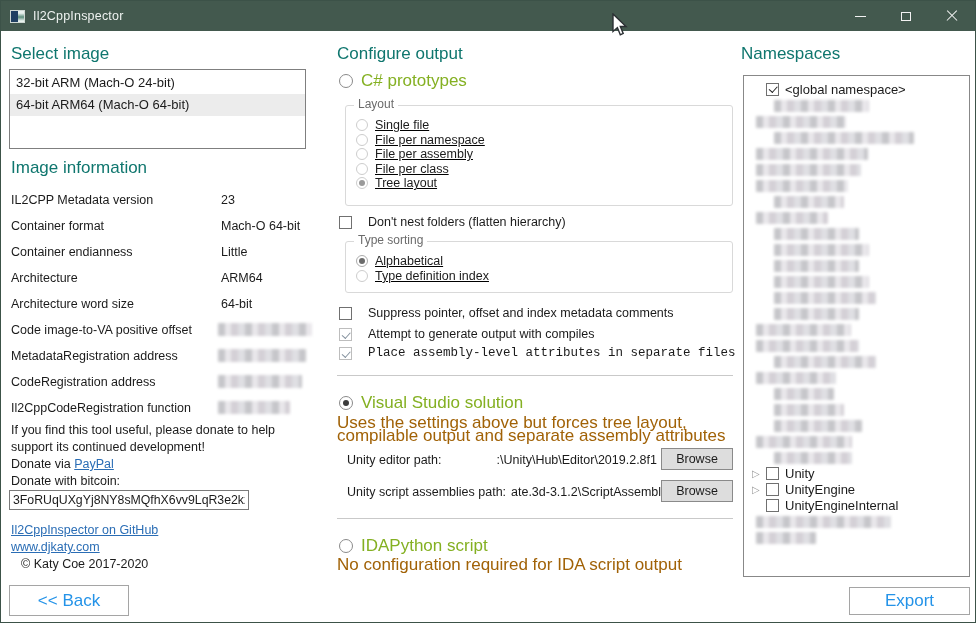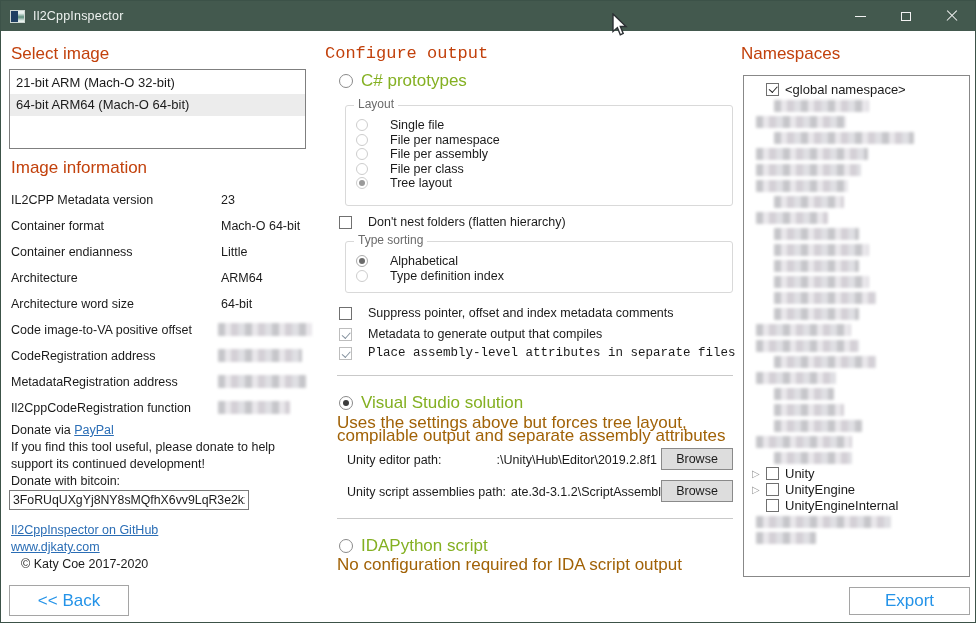--- a/index.html
+++ b/index.html
@@ -14,21 +14,21 @@
   .win-title { color:#eef2f0; font-size:12.5px; margin-left:8px; letter-spacing:.2px; }
   .win-controls { position:absolute; right:0; top:0; height:30px; display:flex; }
   .win-btn { width:46px; height:30px; display:flex; align-items:center; justify-content:center; cursor:default; }
   .glyph-min { width:11px; height:1px; background:#f2f2f2; }
   .glyph-max { width:10px; height:9px; border:1px solid #f2f2f2; }
   .glyph-close { position:relative; width:12px; height:12px; }
   .glyph-close::before,.glyph-close::after { content:""; position:absolute; left:-1px; top:5px; width:14px; height:1.4px; background:#f2f2f2; }
   .glyph-close::before { transform:rotate(45deg); }
   .glyph-close::after { transform:rotate(-45deg); }
   
-  .h1 { position:absolute; font-size:17px; color:#c2410c; white-space:nowrap; }
+  .h1 { position:absolute; font-size:17px; color:#0f766e; white-space:nowrap; }
   .green-h { font-size:17px; color:#84b022; white-space:nowrap; }
   .blurbar { height:13px; border-radius:1px;
      background:repeating-linear-gradient(90deg,#c6c6ca 0 7px,#e9e7eb 7px 13px,#d4d0d6 13px 20px,#dfdfe3 20px 27px);
      filter:blur(1.7px); }
   
   .radio { display:inline-block; width:13px; height:13px; border:1px solid #8a8a8a; border-radius:50%; background:#fff; position:relative; flex:none; }
   .radio.sel::after { content:""; position:absolute; left:2.5px; top:2.5px; width:6px; height:6px; border-radius:50%; background:#3b3b3b; }
   .radio.dim { border-color:#cdcdcd; }
   .radio.dim.sel::after { background:#9a9a9a; }
   .radio.semi { border-color:#ababab; }
@@ -54,21 +54,21 @@
   .btc-input { position:absolute; left:8px; top:489px; width:240px; height:20px; border:1px solid #7a7a7a; font-size:12.3px;
                font-family:"Liberation Sans",sans-serif; color:#1b1b1b; padding:0 3px; }
   .links { position:absolute; left:10px; top:521px; font-size:12.5px; line-height:17px; }
   .copyright { color:#1b1b1b;text-align:center; }
   
   .radio-head { position:absolute; display:flex; align-items:center; gap:8px; }
   .radio-head .radio { width:14px; height:14px; }
   .groupbox { position:absolute; border:1px solid #d9d9d9; border-radius:3px; }
   .gb-legend { position:absolute; top:-9px; left:8px; background:#fff; padding:0 4px; font-size:12px; color:#6b6b6b; }
   .radio-col { position:absolute; left:10px; top:12px; }
-  .radio-row { display:flex; align-items:center; gap:22px; height:14.5px; }
+  .radio-row { display:flex; align-items:center; gap:7px; height:14.5px;text-decoration:underline; }
   .radio-row .radio { width:12px; height:12px; }
   .radio-row .radio.sel::after { left:2px; top:2px; }
   .radio-label { font-size:12.5px; color:#1b1b1b; white-space:nowrap; }
   .cb-row { position:absolute; display:flex; align-items:flex-start; gap:16px; }
   .cb-label { font-size:12.5px; color:#1b1b1b; white-space:nowrap; margin-top:-1px; }
   .sep { position:absolute; height:1px; background:#c9c9c9; }
   .path-label { position:absolute; font-size:12.5px; color:#1b1b1b; white-space:nowrap; }
   .path-value { position:absolute; font-size:12.5px; color:#1b1b1b; white-space:nowrap; text-align:right; }
   .browse-btn { position:absolute; width:72px; height:22px; background:#ddd; border:1px solid #8a8a8a; font-size:12.5px;
                 color:#1b1b1b; display:flex; align-items:center; justify-content:center; font-family:"Liberation Sans",sans-serif; cursor:pointer; }
@@ -102,21 +102,21 @@
           <span class="glyph-max"></span>
         </div>
       <div class="win-btn">
           <span class="glyph-close"></span>
         </div>
     </div>
   </div>
 
   <div class="h1" style="left:10px; top:43px;">Select image</div>
   <div class="listbox" id="image-list">
-      <div class="lb-item">21-bit ARM (Mach-O 32-bit)</div>
+      <div class="lb-item">32-bit ARM (Mach-O 24-bit)</div>
       <div class="lb-item sel">64-bit ARM64 (Mach-O 64-bit)</div>
     </div>
 
   <div class="h1" style="left:10px; top:157px;">Image information</div>
   <div class="info-rows" id="info-rows">
       <div class="info-row">
         <div class="info-label">IL2CPP Metadata version</div>
         <div class="info-value">23</div>
       </div>
       <div class="info-row">
@@ -133,51 +133,51 @@
       </div>
       <div class="info-row">
         <div class="info-label">Architecture word size</div>
         <div class="info-value">64-bit</div>
       </div>
       <div class="info-row">
         <div class="info-label">Code image-to-VA positive offset</div>
         <div class="blurbar" style="width: 94px;"></div>
       </div>
       <div class="info-row">
+        <div class="info-label">MetadataRegistration address</div>
+        <div class="blurbar" style="width: 88px;"></div>
+      </div>
+      <div class="info-row">
         <div class="info-label">CodeRegistration address</div>
         <div class="blurbar" style="width: 84px;"></div>
       </div>
       <div class="info-row">
-        <div class="info-label">MetadataRegistration address</div>
-        <div class="blurbar" style="width: 88px;"></div>
-      </div>
-      <div class="info-row">
         <div class="info-label">Il2CppCodeRegistration function</div>
         <div class="blurbar" style="width: 72px;"></div>
       </div>
     </div>
 
   <div class="donate">
+    <div>If you find this tool useful, please donate to help support its continued development!</div>
     <div>
       <span>Donate via </span><a class="lnk">PayPal</a>
     </div>
-    <div>If you find this tool useful, please donate to help support its continued development!</div>
     <div>Donate with bitcoin:</div>
   </div>
   <input class="btc-input" readonly="" value="3FoRUqUXgYj8NY8sMQfhX6vv9LqR3e2kzz" style="">
 
   <div class="links">
     <div><a class="lnk">Il2CppInspector on GitHub</a></div>
     <div><a class="lnk">www.djkaty.com</a></div>
     <div class="copyright">© Katy Coe 2017-2020</div>
   </div>
 
   <div class="big-btn" style="left:8px; top:584px; width:120px; height:31px;">&lt;&lt; Back</div>
 
-  <div class="h1" style="left:324px; top:43px;font-family:Liberation Mono, monospace;">Configure output</div>
+  <div class="h1" style="left:336px; top:43px;">Configure output</div>
 
   <div class="radio-head" style="left:338px; top:70px;">
     <span class="radio"></span>
     <span class="green-h">C# prototypes</span>
   </div>
 
   <div class="groupbox" style="left:344px; top:104px; width:388px; height:101px;padding-left:42px;">
     <div class="gb-legend">Layout</div>
     <div class="radio-col" id="layout-options">
         <div class="radio-row">
@@ -222,21 +222,21 @@
       </div>
   </div>
 
   <div id="cfg-checkboxes">
       <div class="cb-row" style="left: 338px; top: 306px;">
         <span class="cb"></span>
         <span class="cb-label">Suppress pointer, offset and index metadata comments</span>
       </div>
       <div class="cb-row" style="left: 338px; top: 327px;">
         <span class="cb checked dim"></span>
-        <span class="cb-label">Metadata to generate output that compiles</span>
+        <span class="cb-label">Attempt to generate output with compiles</span>
       </div>
       <div class="cb-row" style="left: 338px; top: 346px; font-family: Liberation Mono, monospace;">
         <span class="cb checked dim"></span>
         <span class="cb-label">Place assembly-level attributes in separate files</span>
       </div>
     </div>
 
   <div class="sep" style="left:336px; top:374px; width:396px;"></div>
 
   <div class="radio-head" style="left:338px; top:392px;">

